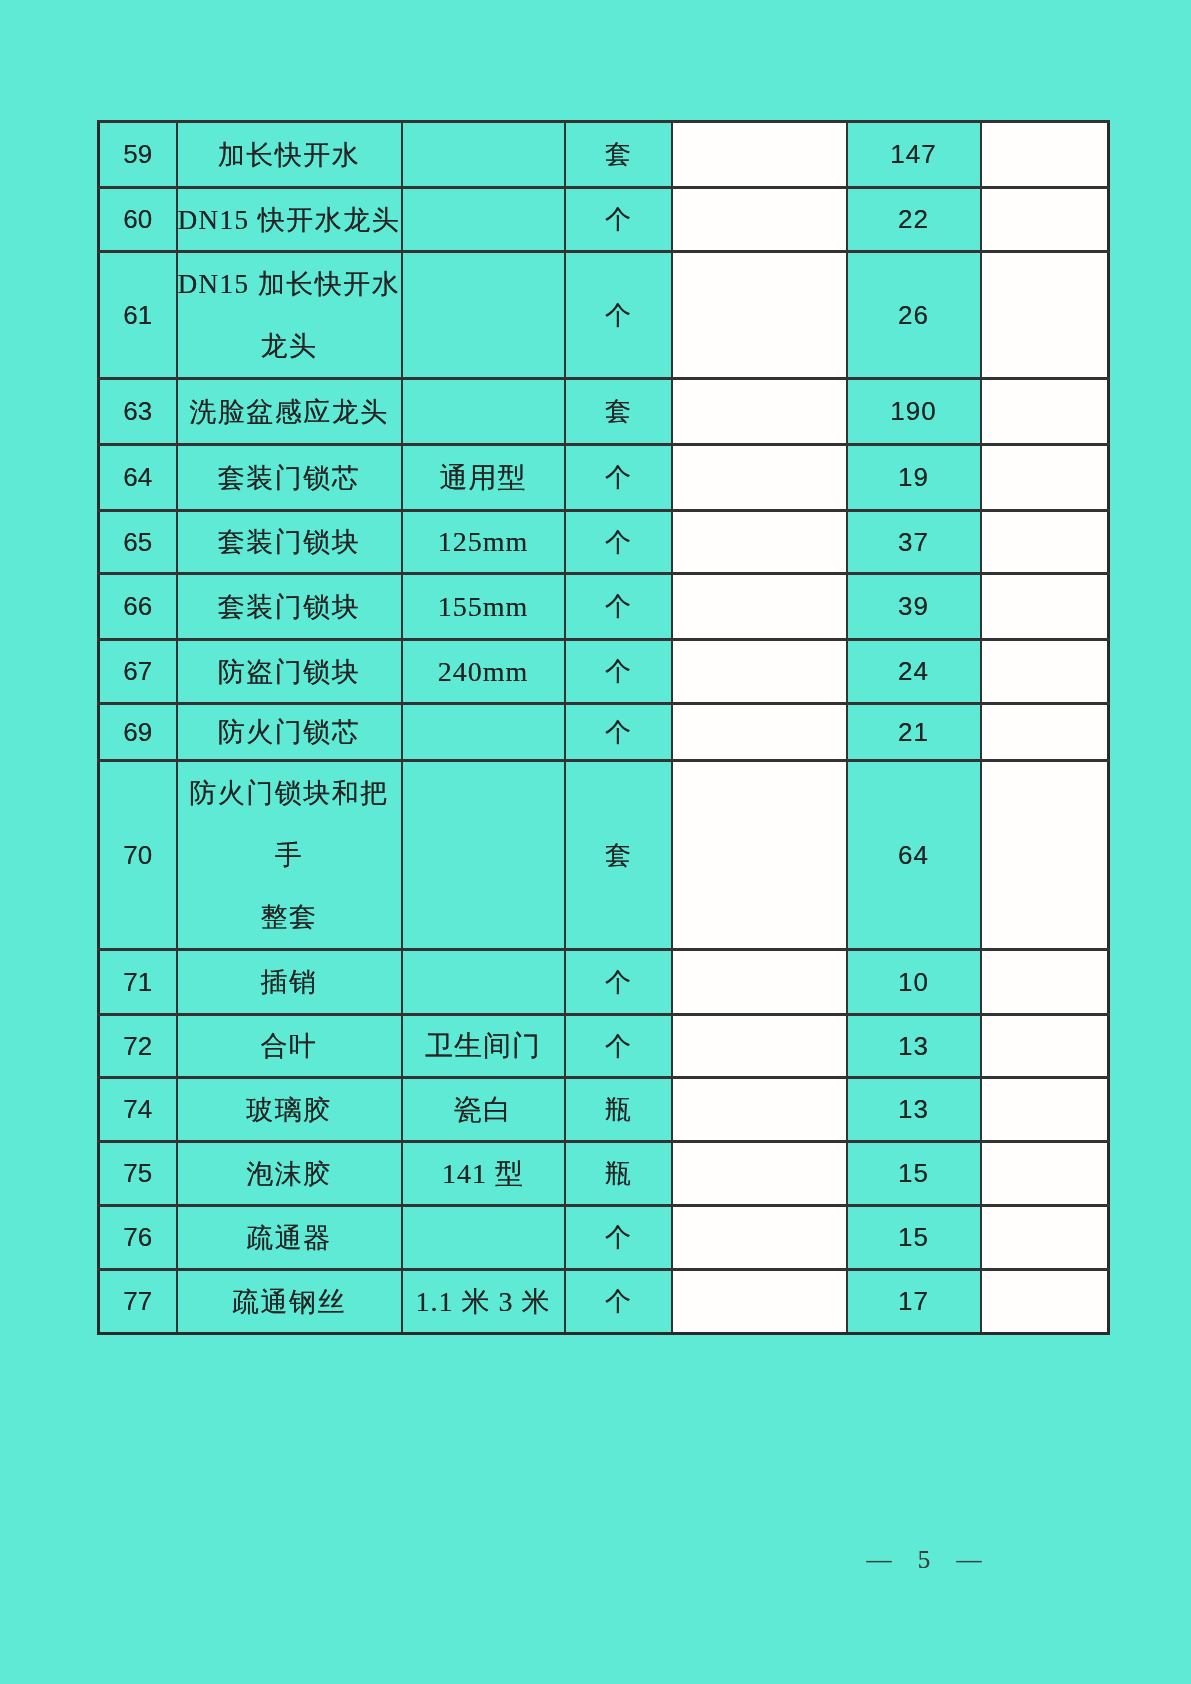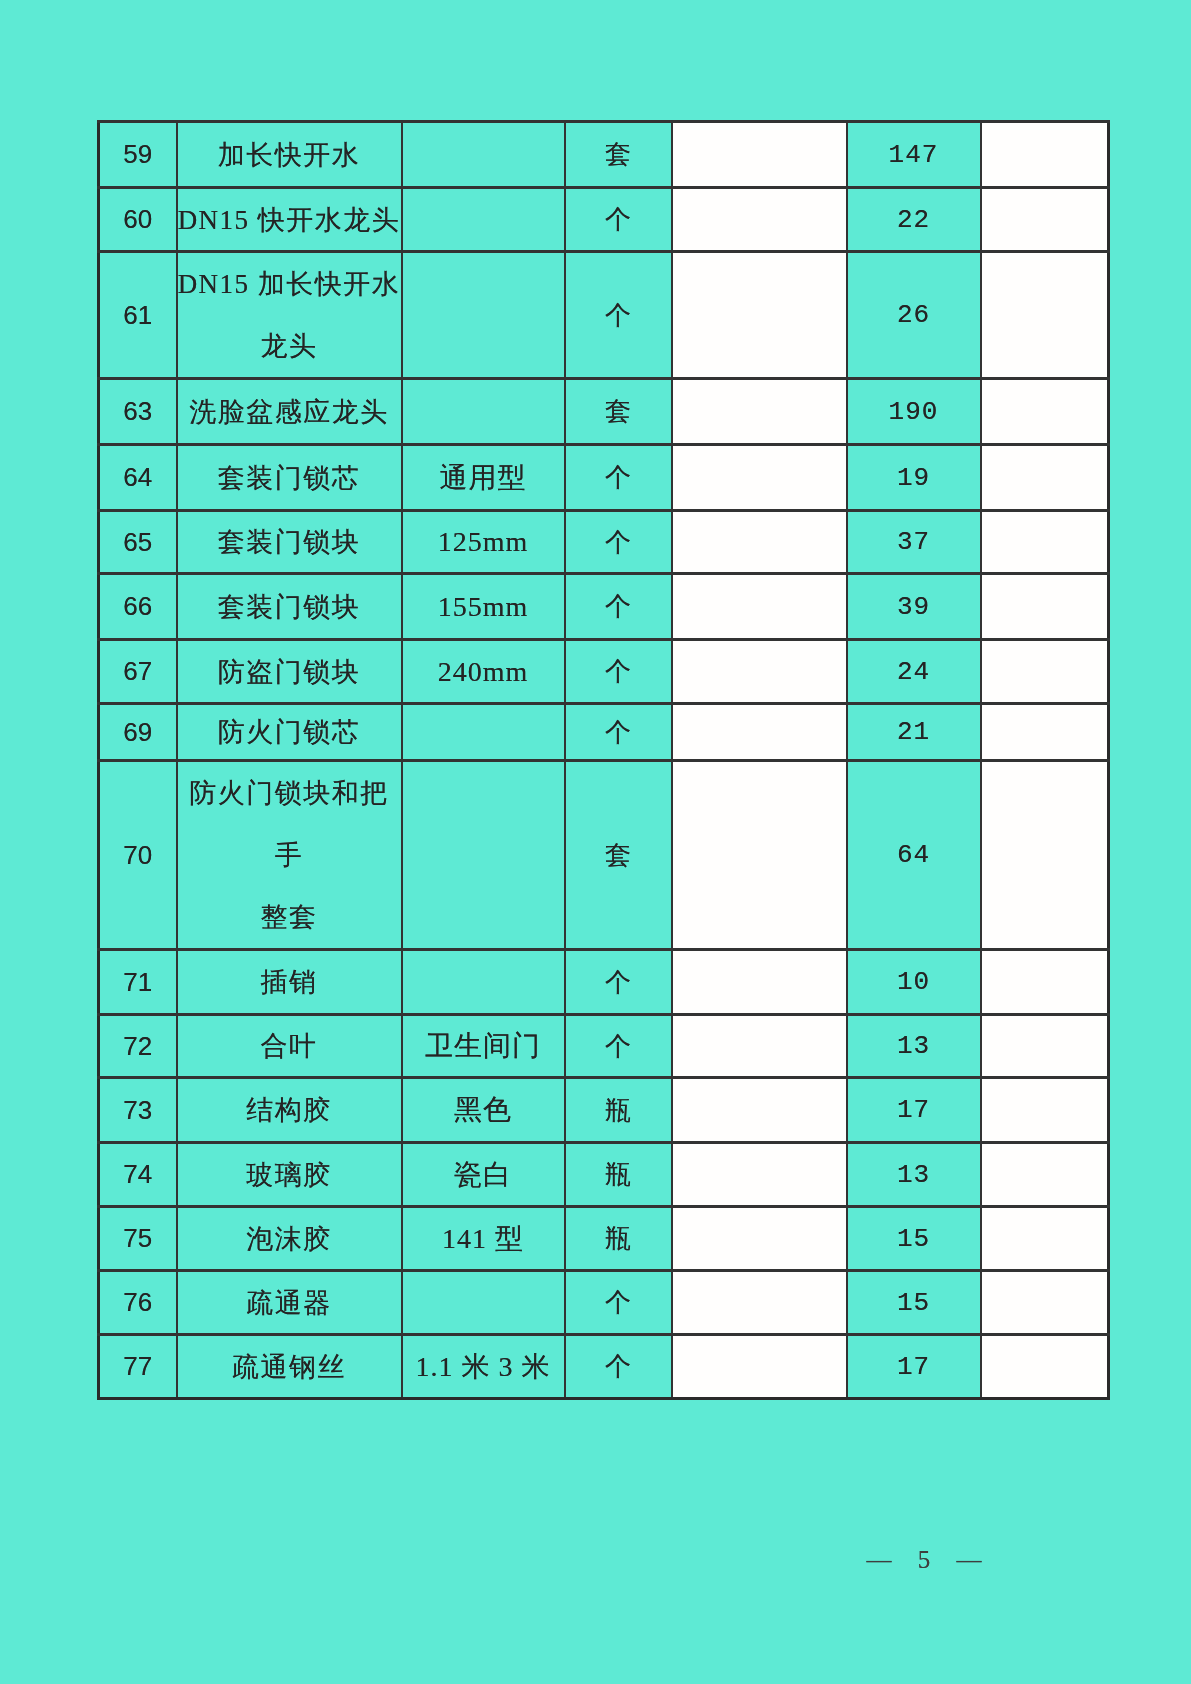--- a/index.html
+++ b/index.html
@@ -38,21 +38,21 @@
   }
   td.c-name div{line-height:62px;}
   td.c-spec{
     font-size:28px;
     letter-spacing:1px;
   }
   td.c-unit{
     font-size:26px;
   }
   td.c-qty{
-    font-family:Liberation Mono, monospace;
+    font-family:Liberation Sans, sans-serif;
     font-size:26px;
     letter-spacing:1px;
   }
   td.c-blank{background:#fffefd;}
   .footer{
     position:absolute;
     left:845px;top:1546px;
     width:160px;
     text-align:center;
     font-size:25px;
@@ -185,29 +185,20 @@
         </tr>
         <tr style="height: 63px; padding-left: 13px;">
           <td class="c-seq">72</td>
           <td class="c-name">合叶</td>
           <td class="c-spec">卫生间门</td>
           <td class="c-unit">个</td>
           <td class="c-blank"></td>
           <td class="c-qty">13</td>
           <td class="c-blank"></td>
         </tr>
-        <tr style="height: 65px;">
-          <td class="c-seq">73</td>
-          <td class="c-name">结构胶</td>
-          <td class="c-spec">黑色</td>
-          <td class="c-unit">瓶</td>
-          <td class="c-blank"></td>
-          <td class="c-qty">17</td>
-          <td class="c-blank"></td>
-        </tr>
         <tr style="height: 64px;">
           <td class="c-seq">74</td>
           <td class="c-name">玻璃胶</td>
           <td class="c-spec">瓷白</td>
           <td class="c-unit">瓶</td>
           <td class="c-blank"></td>
           <td class="c-qty">13</td>
           <td class="c-blank"></td>
         </tr>
         <tr style="height: 64px;">

